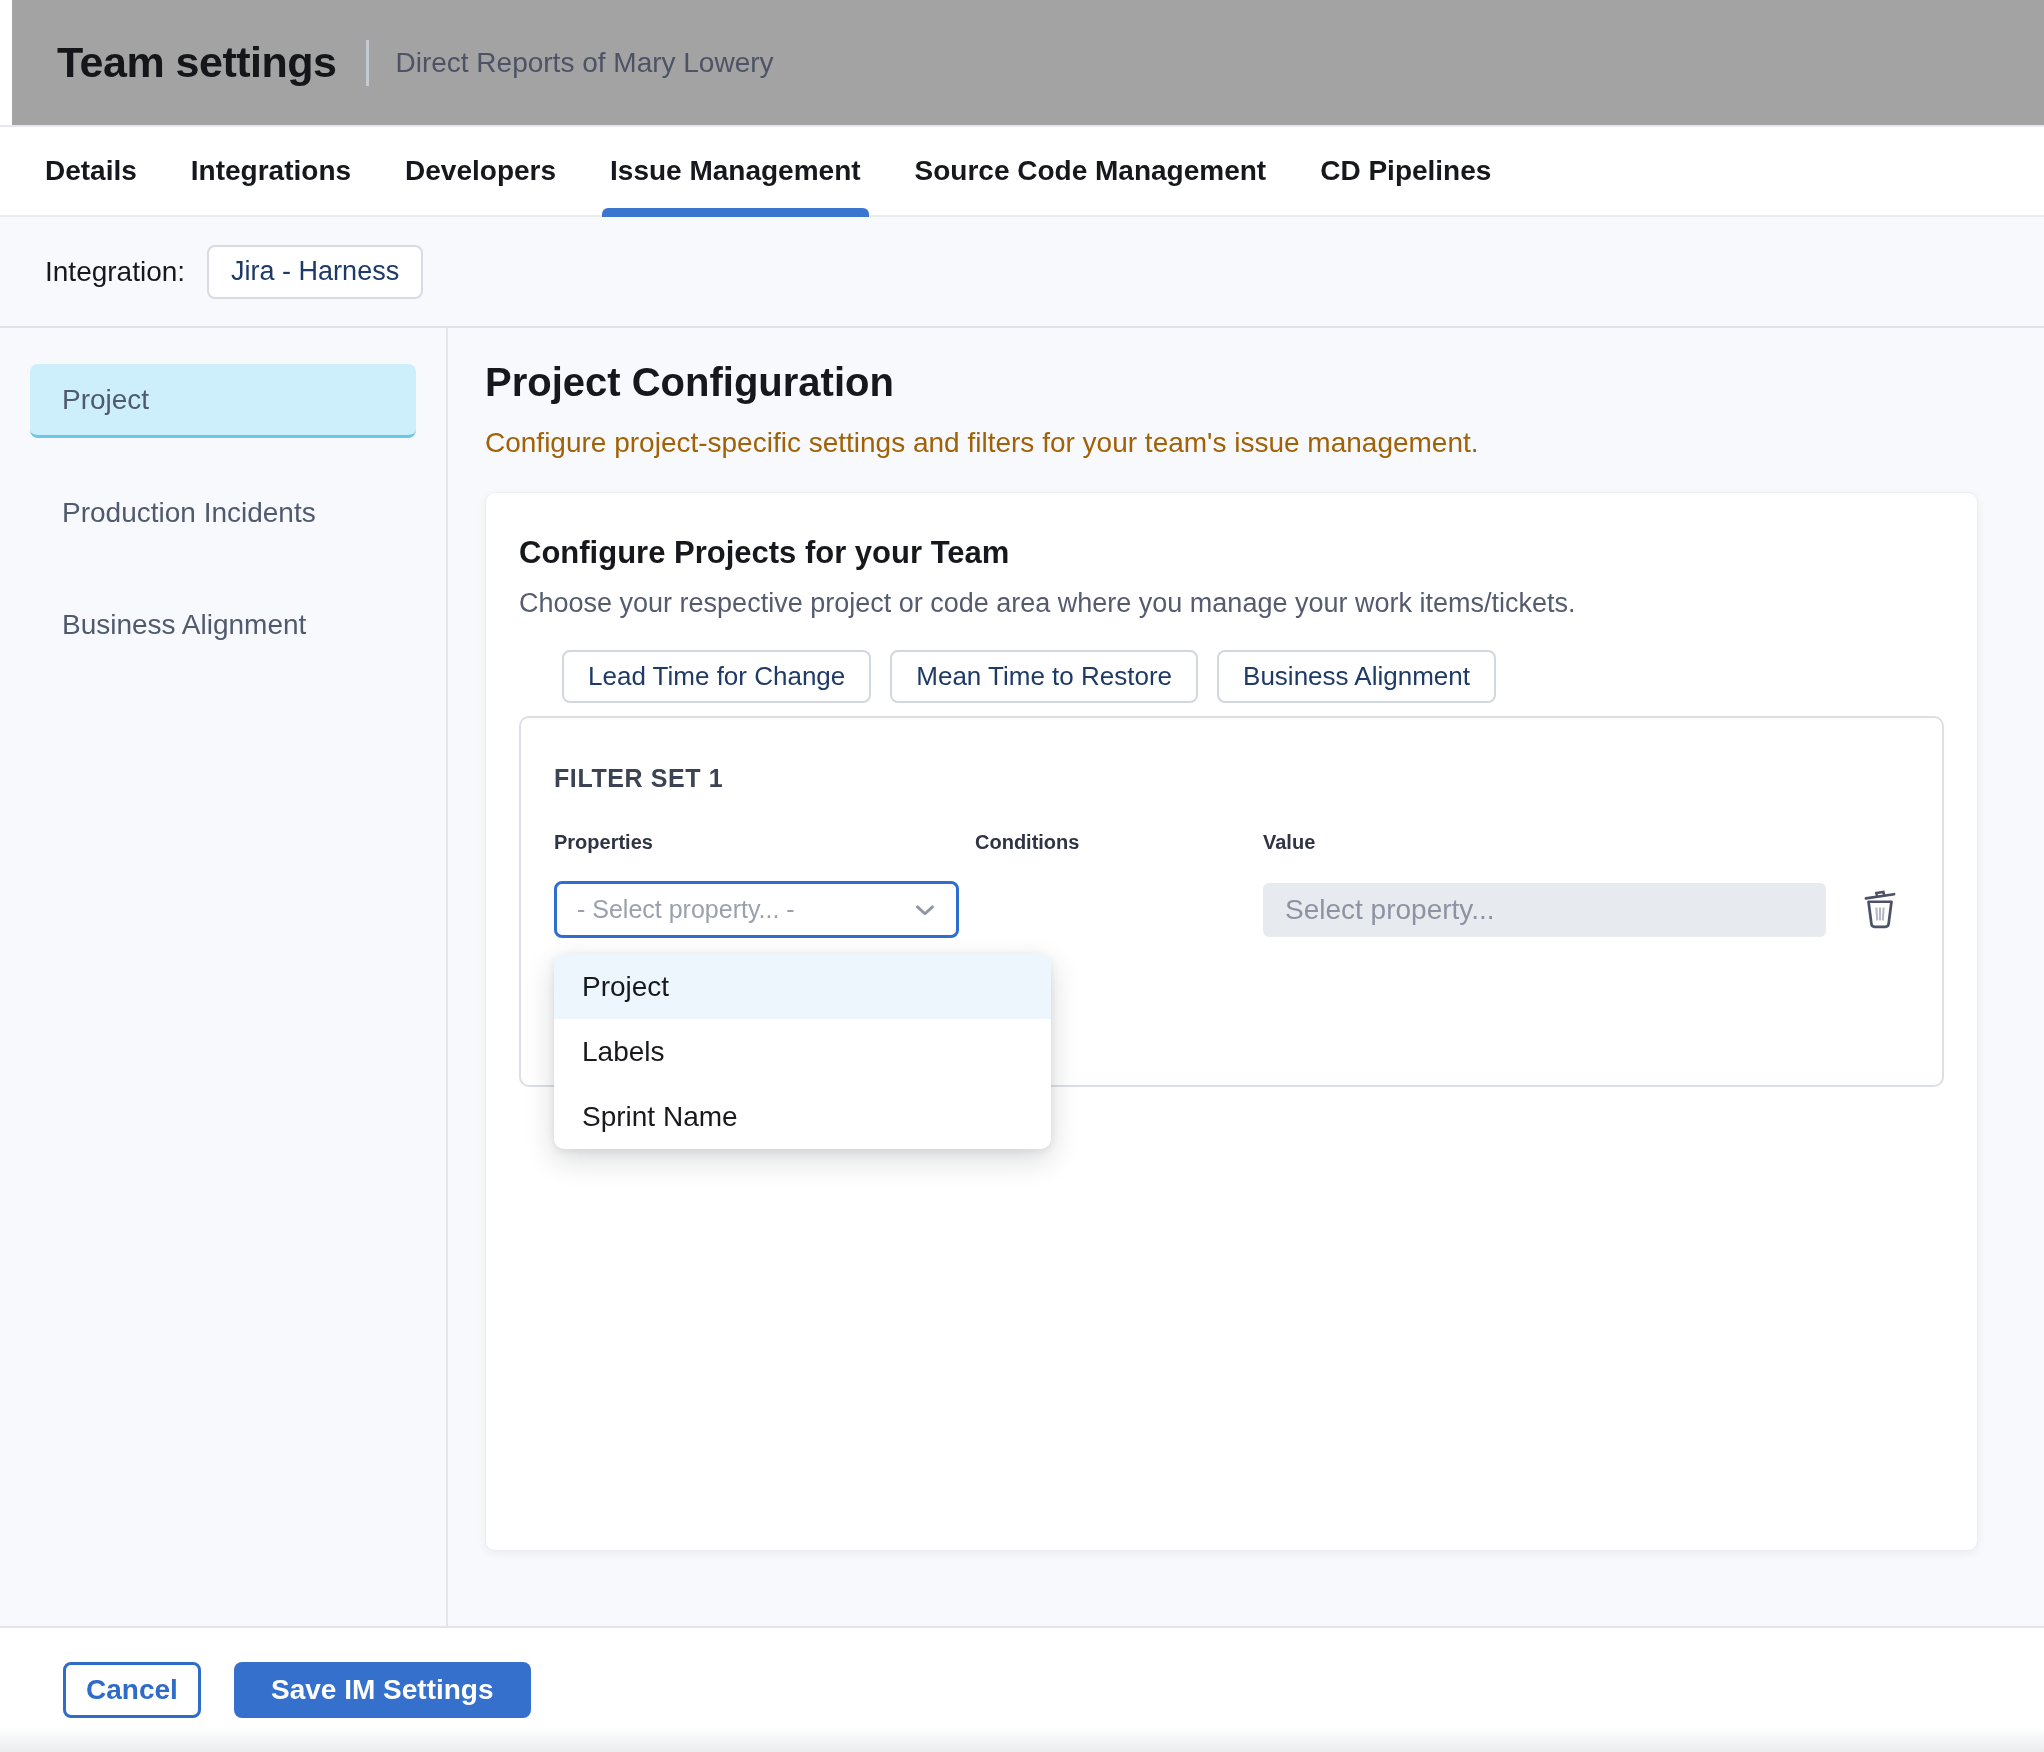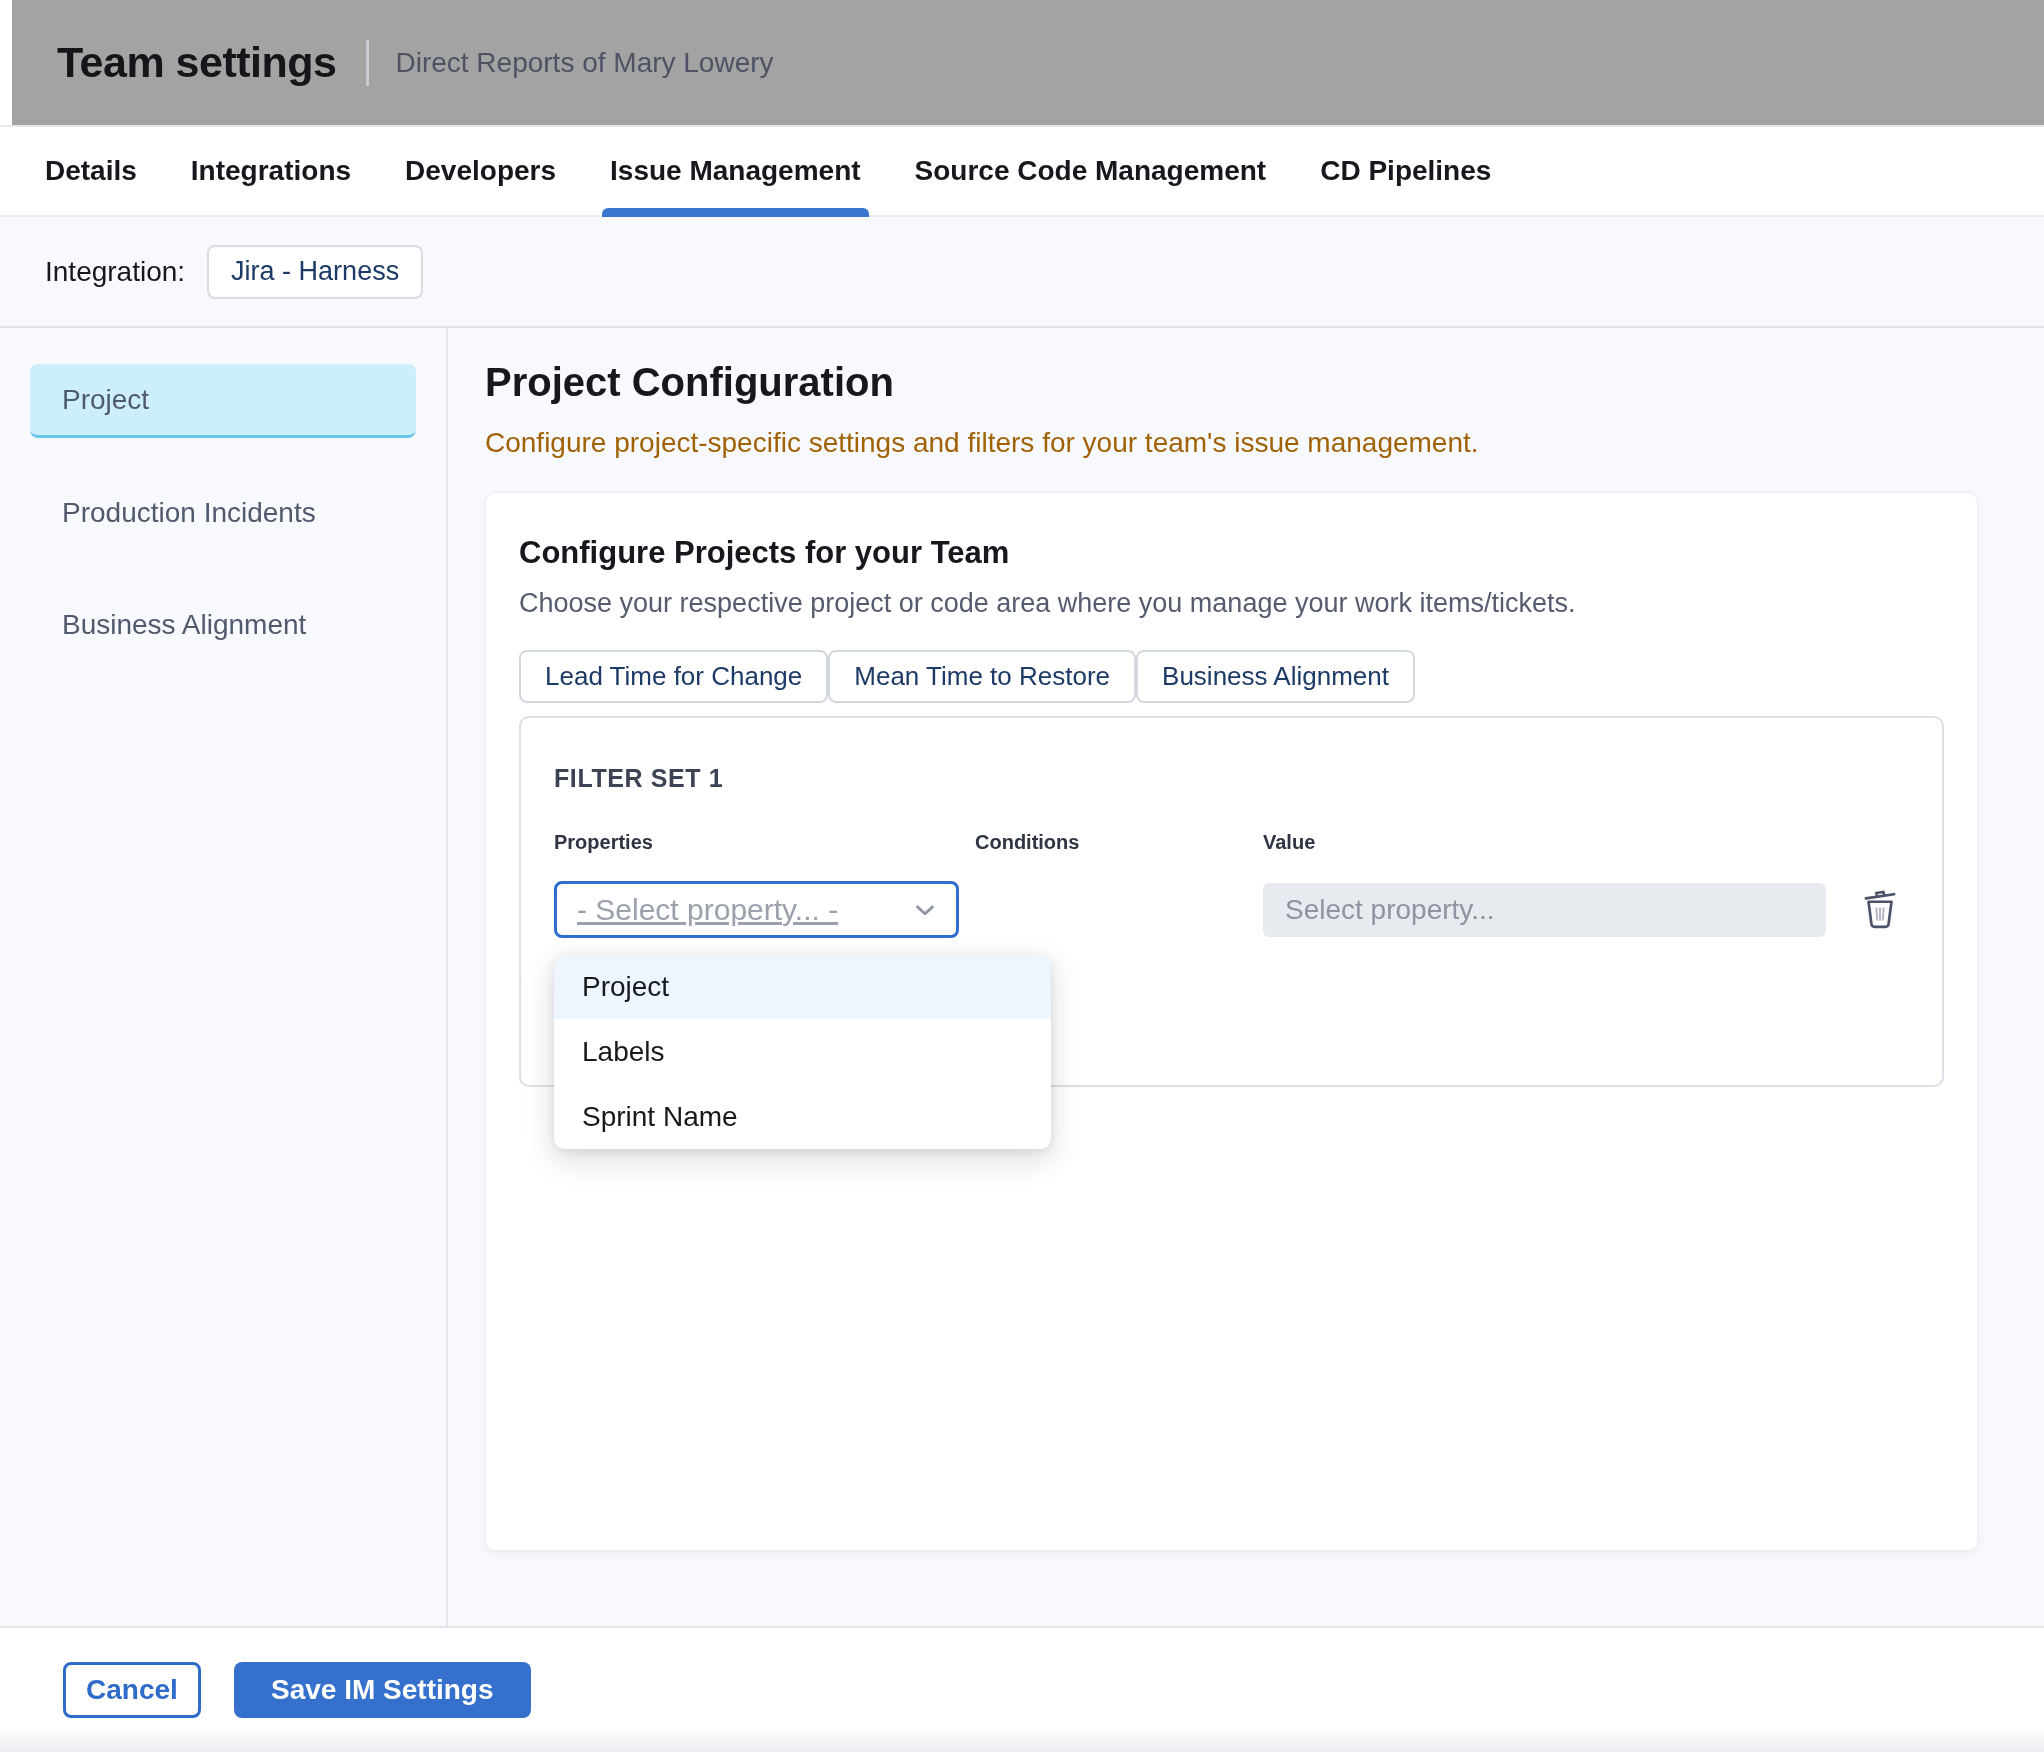--- a/index.html
+++ b/index.html
@@ -43,41 +43,41 @@
 
   .main { flex:1; padding:32px 66px 0 37px; }
   .main-title { font-size:40px; font-weight:700; color:#16181d; }
   .main-subtitle { font-size:28px; color:#a16207; margin-top:22px; }
 
   
   .card { margin-top:33px; background:#fff; border:1px solid #eceef3; border-radius:10px;
           height:1059px; padding:42px 33px; box-shadow:0 3px 8px rgba(25,30,45,0.06); }
   .card-title { font-size:31px; font-weight:700; color:#16181d; }
   .card-subtitle { font-size:27px; color:#565c6f; margin-top:17px; }
-  .chips { display:flex; margin-top:31px; }
+  .chips { display:flex; gap:19px; margin-top:31px;margin-left:43px; }
   .chip { background:#fff; border:2px solid #d3d7de; border-radius:8px; height:53px; padding:0 24px;
           display:flex; align-items:center; font-size:26px; color:#1e3a66; cursor:pointer; white-space:nowrap; }
 
   
   .filter-card { margin-top:13px; border:2px solid #dcdfe5; border-radius:10px; padding:46px 33px 0;
           height:371px; }
   .filter-title { font-size:25px; font-weight:700; color:#3c4354; letter-spacing:0.6px; }
   .filter-grid { display:flex; margin-top:38px; }
   .fcol { display:flex; flex-direction:column; }
   .col-properties { width:405px; margin-right:16px; }
   .col-conditions { width:253px; margin-right:35px; }
   .col-value { width:563px; margin-right:30px; }
   .col-label { font-size:20px; font-weight:700; color:#2e3443; margin-bottom:27px; }
 
   .select-wrap { position:relative; }
   .select { height:57px; border-radius:8px; display:flex; align-items:center; justify-content:space-between;
           padding:0 16px 0 20px; background:#fff; cursor:pointer; }
   .select.focused { border:3px solid #2e6ed0; }
   .select.normal { border:2px solid #d9dce3; }
-  .select-placeholder { font-size:30px; color:#9aa1ad;text-decoration:underline; }
+  .select-placeholder { font-size:25px; color:#9aa1ad; }
   .select-value { font-size:28px; color:#121418; }
   .chevron { display:flex; align-items:center; }
 
   .value-input { height:54px; margin-top:2px; background:#e7eaee; border:none; border-radius:6px;
           font-size:28px; color:#8d93a2; padding:8px 22px; width:100%;
           font-family:"Liberation Sans", sans-serif; }
   .value-input::placeholder { color:#8d93a2; opacity:1; }
 
   .trash-col { display:flex; flex-direction:column; justify-content:flex-end; }
   .trash-btn { height:57px; display:flex; align-items:center; background:none; border:none; cursor:pointer; }

